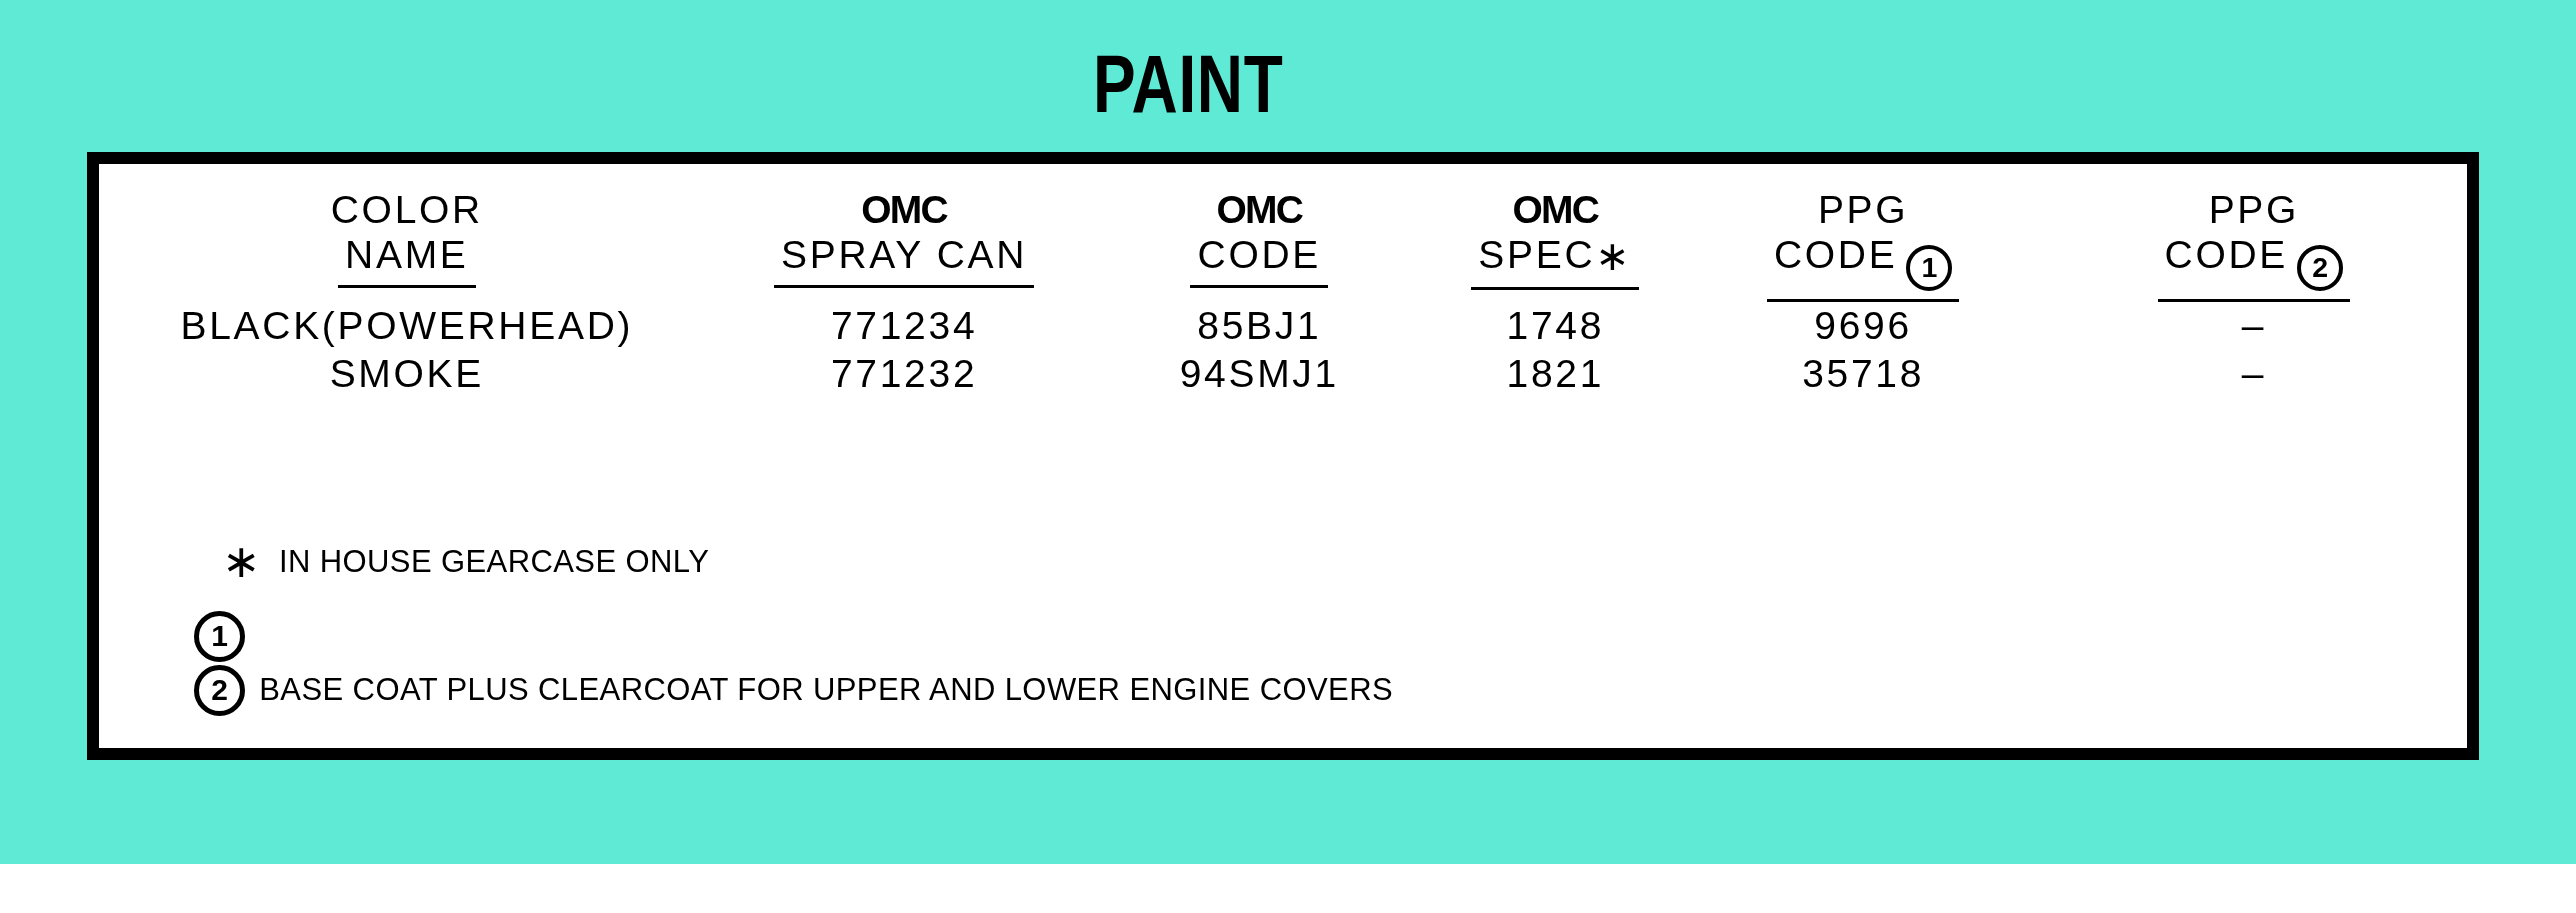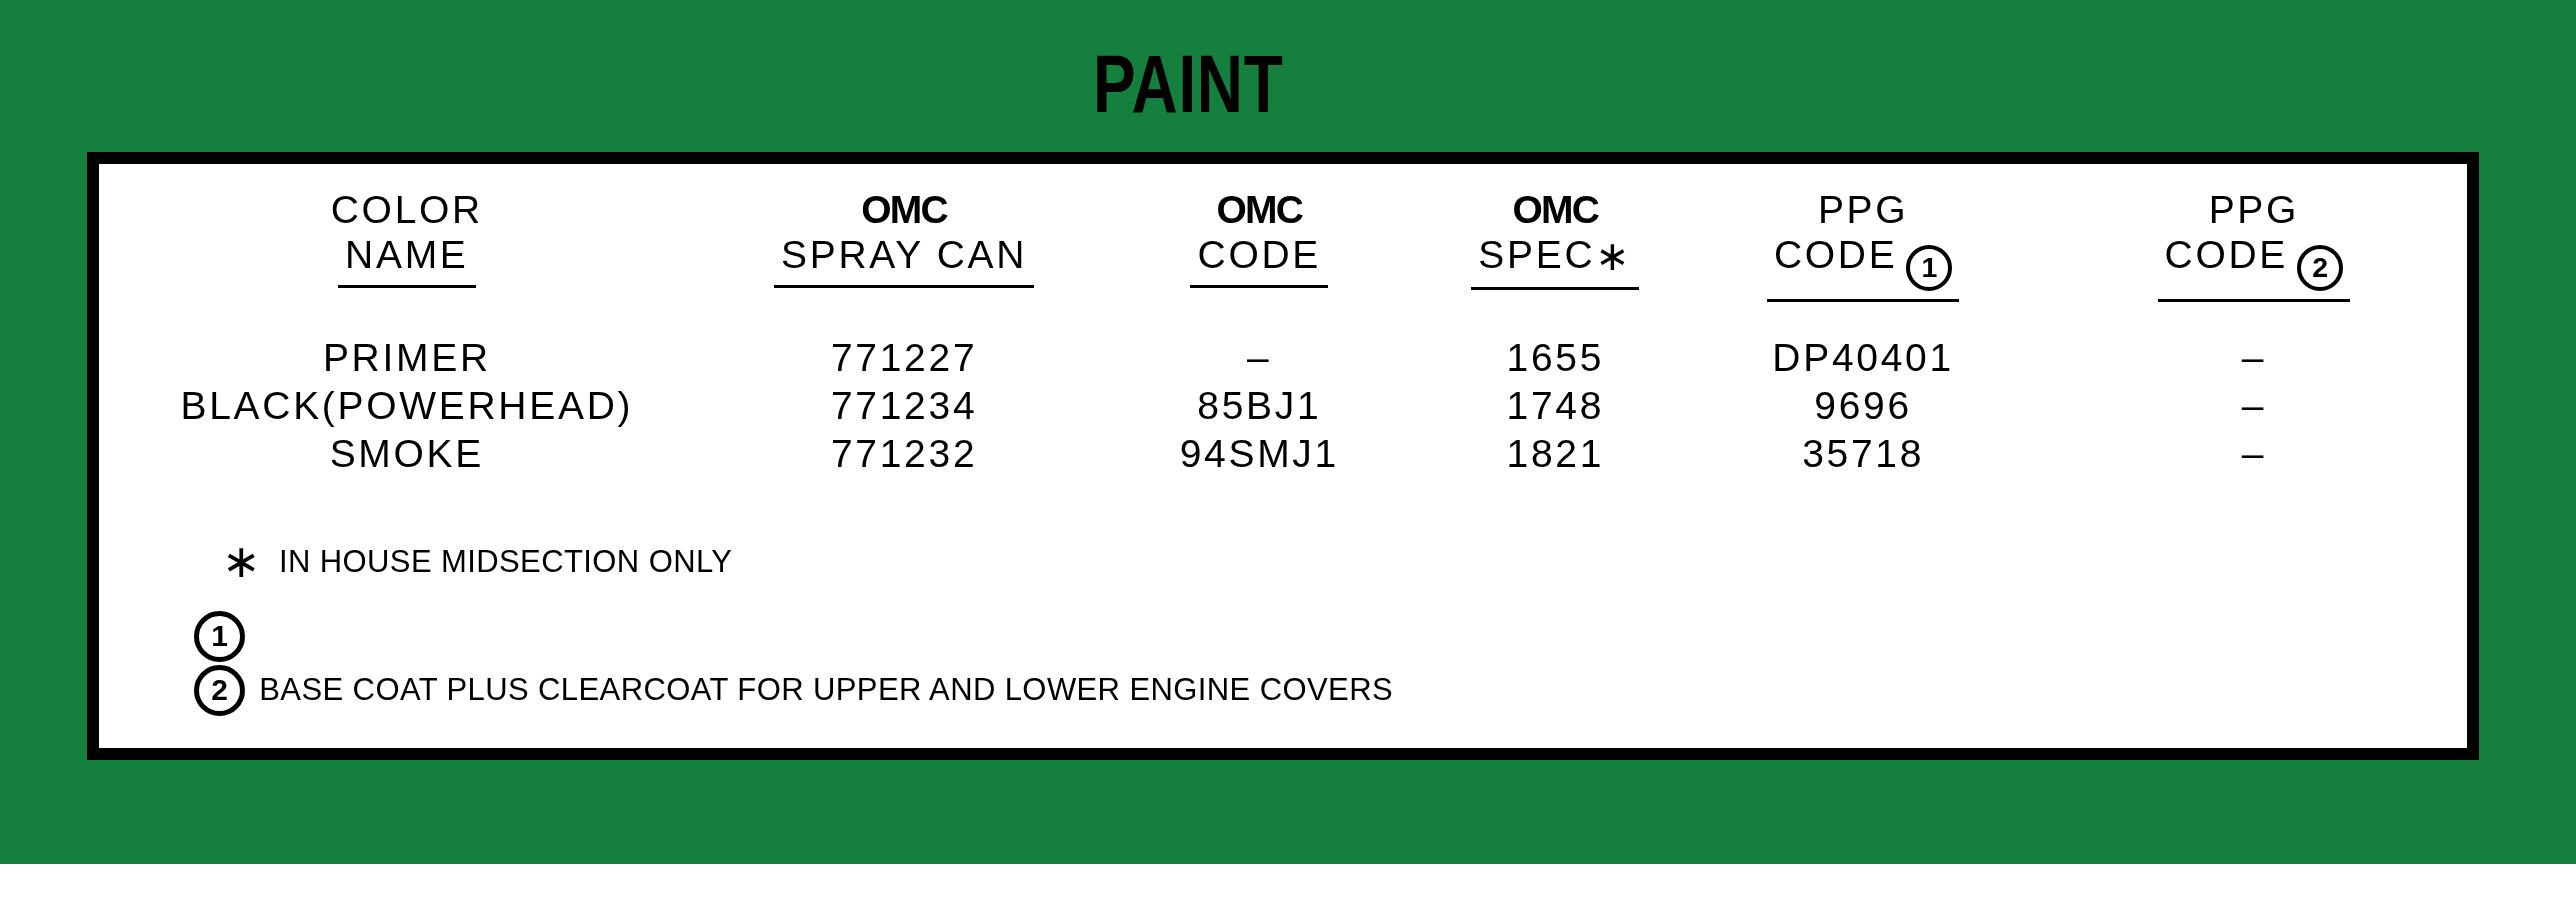--- a/index.html
+++ b/index.html
@@ -1,19 +1,19 @@
 <!DOCTYPE html>
 <html style="font-size:14.3px"><head>
 <meta charset="utf-8">
 <style>
   html,body{margin:0;padding:0;background:#ffffff;}
   .page{
     position:relative;
     width:2576px;height:864px;
-    background:#15803d;color:#000000;
+    background:#5eead4;color:#000000;
     font-family:"Liberation Sans", sans-serif;
     overflow:hidden;
   }
   
   .title{
     position:absolute;top:43px;left:-100px;width:2576px;
     text-align:center;line-height:82px;
   }
   .title-text{
     display:inline-block;
@@ -124,28 +124,20 @@
           </th>
           <th>
             <div class="hline">PPG</div>
             <div class="hline">
               <span class="u"><span>CODE</span><span class="badge">2</span></span>
             </div>
           </th>
         </tr>
       </thead>
       <tbody>
-        <tr class="first">
-          <td class="data">PRIMER</td>
-          <td class="data">771227</td>
-          <td class="data">–</td>
-          <td class="data">1655</td>
-          <td class="data">DP40401</td>
-          <td class="data">–</td>
-        </tr>
         <tr>
           <td class="data">BLACK(POWERHEAD)</td>
           <td class="data">771234</td>
           <td class="data">85BJ1</td>
           <td class="data">1748</td>
           <td class="data">9696</td>
           <td class="data">–</td>
         </tr>
         <tr>
           <td class="data">SMOKE</td>
@@ -153,21 +145,21 @@
           <td class="data">94SMJ1</td>
           <td class="data">1821</td>
           <td class="data">35718</td>
           <td class="data">–</td>
         </tr>
       </tbody>
     </table>
 
     <div class="fnote fnote-1">
       <span class="fn-ast">∗</span>
-      <span class="fn-text">IN HOUSE MIDSECTION ONLY</span>
+      <span class="fn-text">IN HOUSE GEARCASE ONLY</span>
     </div>
 
     <div class="fnote fnote-2">
       <span class="fn-circle">1</span>
     </div>
 
     <div class="fnote fnote-3">
       <span class="fn-circle">2</span>
       <span class="fn-text">BASE COAT PLUS CLEARCOAT FOR UPPER AND LOWER ENGINE COVERS</span>
     </div>

